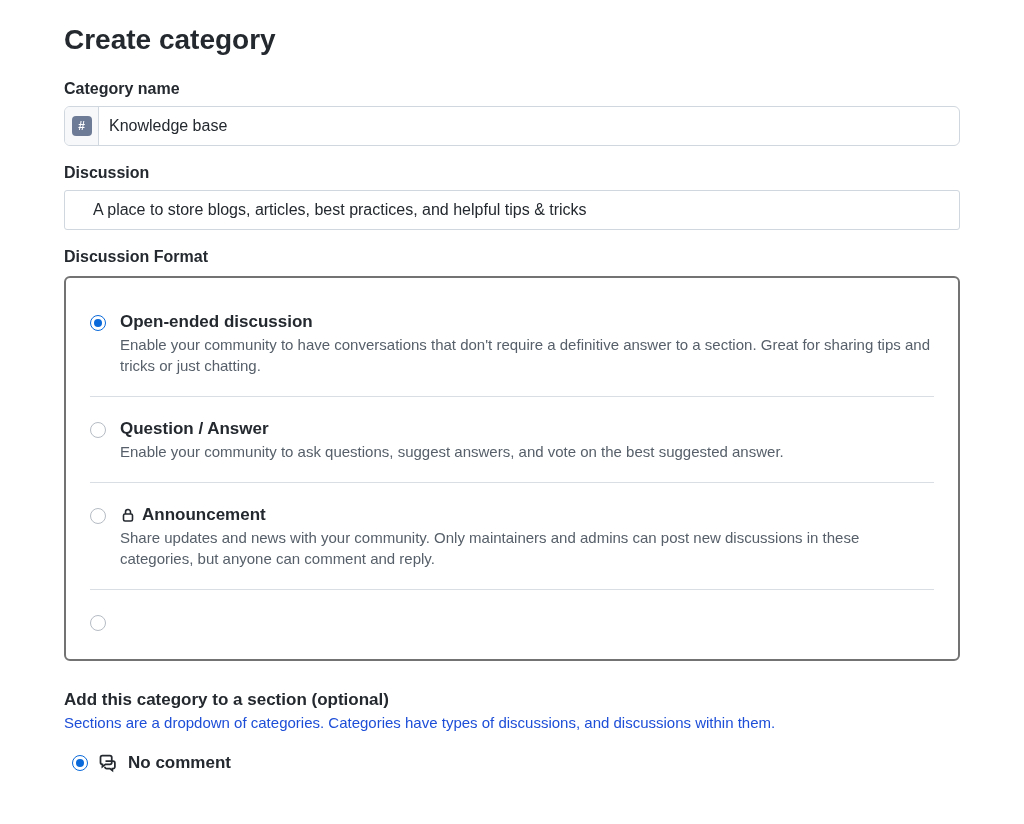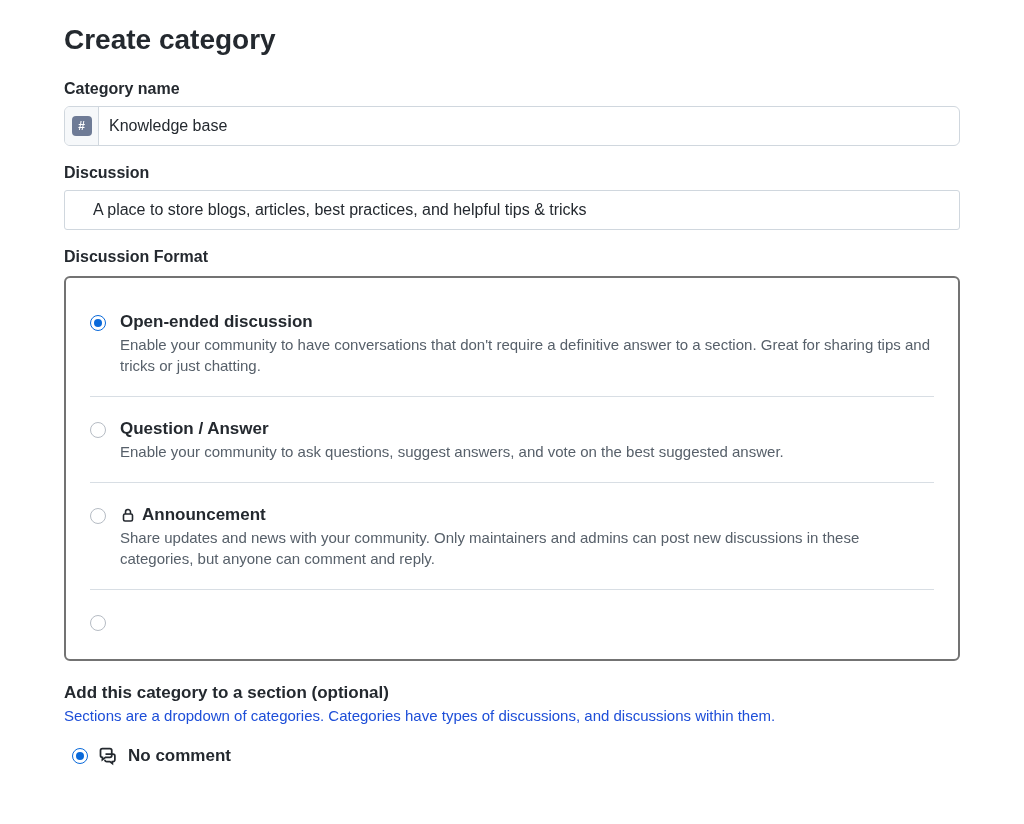--- a/index.html
+++ b/index.html
@@ -126,21 +126,21 @@
   .format-desc {
     font-size: 15px;
     color: #57606a;
     line-height: 1.4;
   }
   .lock-icon {
     width: 16px;
     height: 16px;
     display: inline-flex;
   }
-  .section-block { margin-top: 22px; }
+  .section-block { margin-top: 29px; }
   .section-title {
     font-size: 17px;
     font-weight: 600;
     margin-bottom: 4px;
   }
   .section-sub {
     font-size: 15px;
     color: #1d4ed8;
     margin-bottom: 22px;
   }

